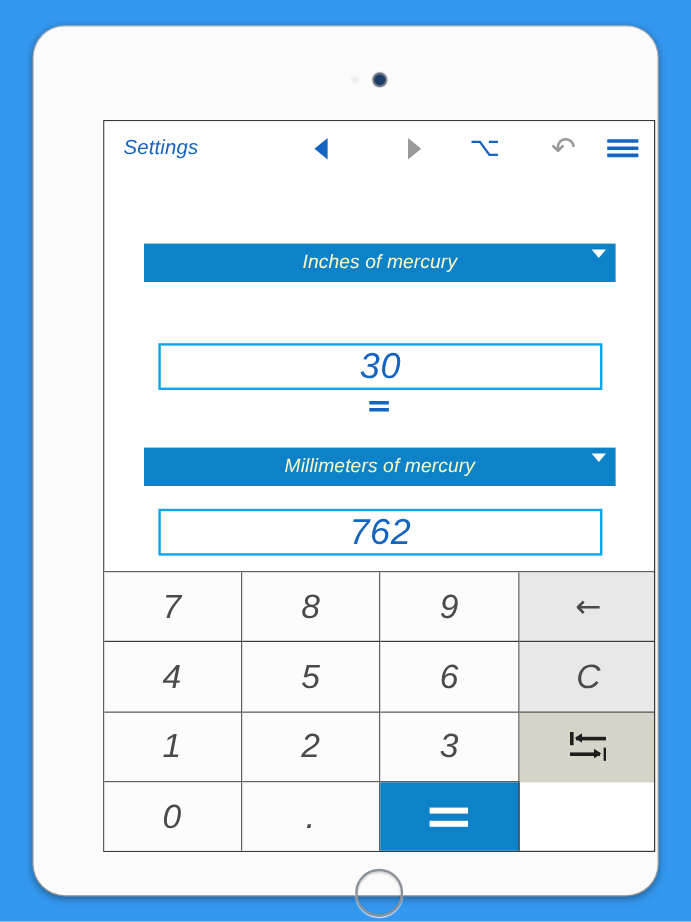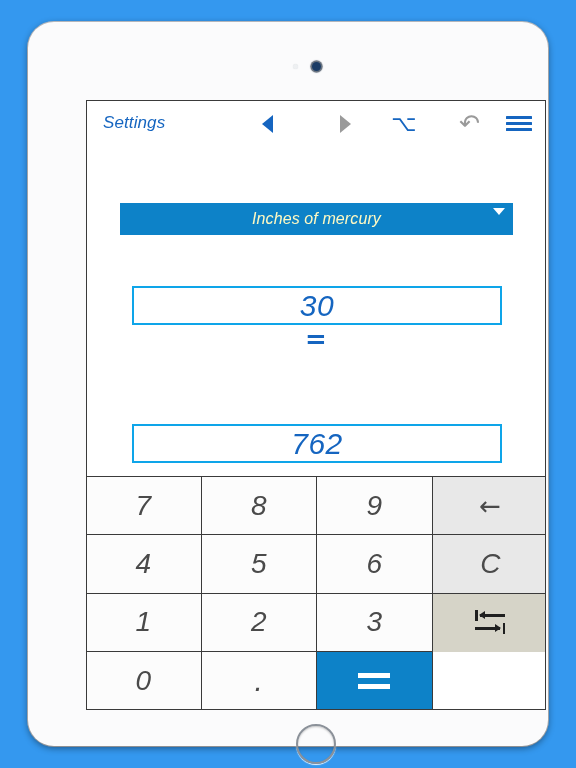--- a/index.html
+++ b/index.html
@@ -254,20 +254,24 @@
         <span class="dd-label">Inches of mercury</span>
         <span class="dd-caret"></span>
       </div>
 
       <div class="field field-1">
         <span class="field-value">30</span>
       </div>
 
       <div class="equals-sep">=</div>
 
+      <div class="dropdown dd-2">
+        <span class="dd-label">Millimeters of mercury</span>
+        <span class="dd-caret"></span>
+      </div>
 
       <div class="field field-2">
         <span class="field-value">762</span>
       </div>
     </div>
 
     <div class="keypad">
 
       <div class="key">
           <span>7</span>

